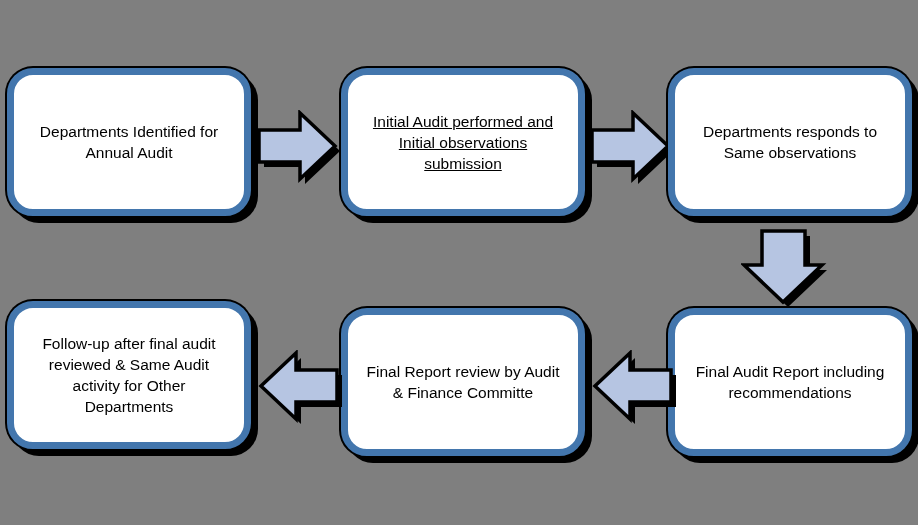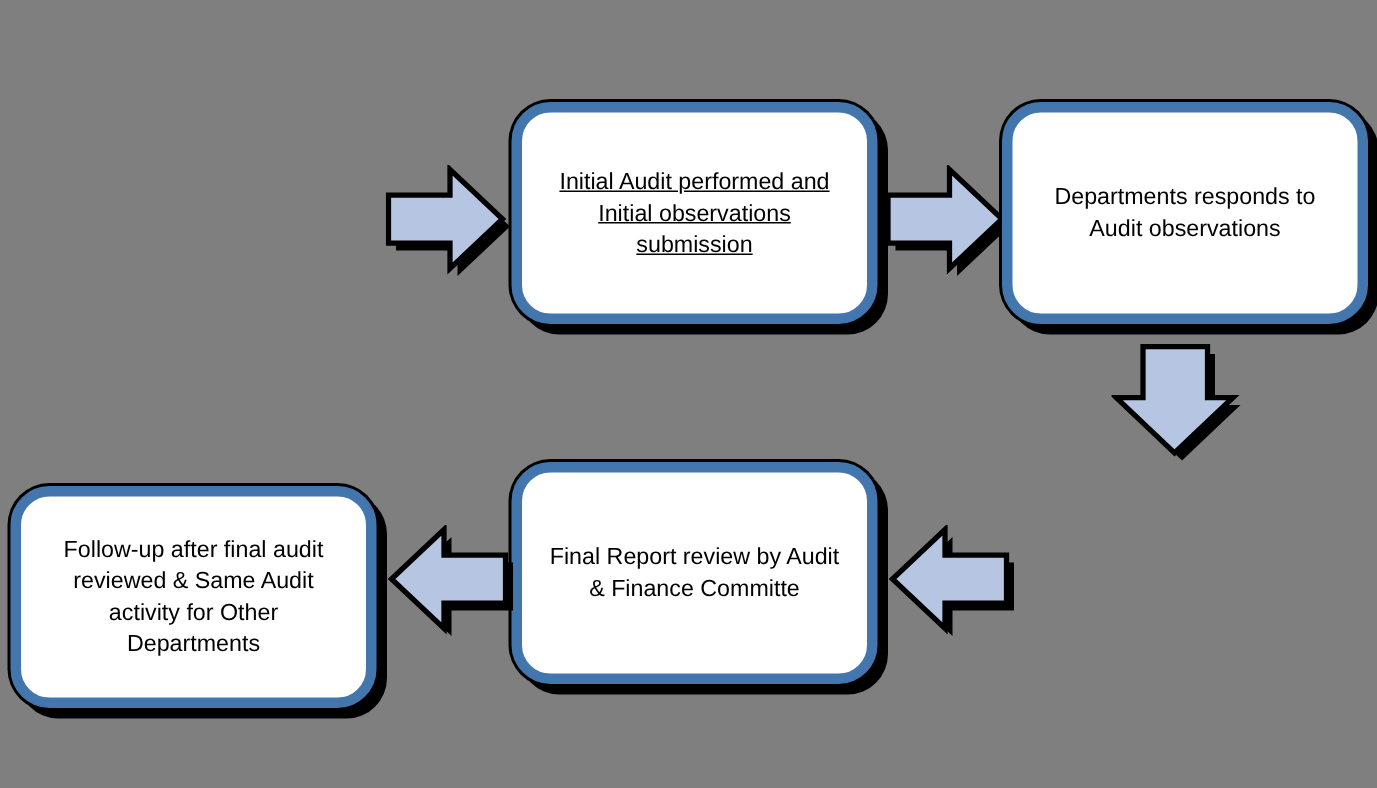--- a/index.html
+++ b/index.html
@@ -37,64 +37,70 @@
   .flow-box .label{
     color:var(--text);
     font-size:15.5px;
     line-height:21px;
   }
   .box-1{left:7px;top:68px;}
   .box-2{left:341px;top:68px;text-decoration:underline;}
   .box-3{left:668px;top:68px;}
   .box-4{left:668px;top:308px;}
   .box-5{left:341px;top:308px;align-items:center;}
-  .box-6{left:7px;top:324px;}
+  .box-6{left:7px;top:301px;}
   .arrow{position:absolute;}
   .arrow svg{display:block;}
   .arrow-1{left:257px;top:110px;}
   .arrow-2{left:590px;top:110px;}
   .arrow-3{left:741px;top:229px;}
   .arrow-4{left:591px;top:350px;}
   .arrow-5{left:257px;top:350px;}
 </style>
 </head>
 <body>
 
 <div class="canvas">
 
+  <div class="flow-box box-1">
+    <span class="label">Departments Identified for Annual Audit</span>
+  </div>
 
   <div class="arrow arrow-1">
     <svg width="90" height="82" viewBox="0 0 90 82">
       <polygon points="2,20 43,20 43,3 78,36 43,69 43,52 2,52" transform="translate(5,5)" fill="#000000"></polygon>
       <polygon points="2,20 43,20 43,3 78,36 43,69 43,52 2,52" stroke="#000000" stroke-width="3.5" stroke-linejoin="miter" fill="#b6c5e2"></polygon>
     </svg>
   </div>
 
   <div class="flow-box box-2">
     <span class="label">Initial Audit performed and Initial observations submission</span>
   </div>
 
   <div class="arrow arrow-2">
     <svg width="90" height="82" viewBox="0 0 90 82">
       <polygon points="2,20 43,20 43,3 78,36 43,69 43,52 2,52" transform="translate(5,5)" fill="#000000"></polygon>
       <polygon points="2,20 43,20 43,3 78,36 43,69 43,52 2,52" stroke="#000000" stroke-width="3.5" stroke-linejoin="miter" fill="#b6c5e2"></polygon>
     </svg>
   </div>
 
   <div class="flow-box box-3">
-    <span class="label">Departments responds to Audit observations</span>
+    <span class="label">Departments responds to Same observations</span>
   </div>
 
   <div class="arrow arrow-3">
     <svg width="94" height="82" viewBox="0 0 94 82">
       <polygon points="21,2 64,2 64,36 81,36 42,73 3,36 21,36" transform="translate(5,5)" fill="#000000"></polygon>
       <polygon points="21,2 64,2 64,36 81,36 42,73 3,36 21,36" stroke="#000000" stroke-width="3.5" stroke-linejoin="miter" fill="#b6c5e2"></polygon>
     </svg>
   </div>
 
+  <div class="flow-box box-4">
+    <span class="label">Final Audit Report including recommendations</span>
+  </div>
 
   <div class="arrow arrow-4">
     <svg width="90" height="82" viewBox="0 0 90 82">
       <polygon points="80,20 39,20 39,3 4,36 39,69 39,52 80,52" transform="translate(5,5)" fill="#000000"></polygon>
       <polygon points="80,20 39,20 39,3 4,36 39,69 39,52 80,52" stroke="#000000" stroke-width="3.5" stroke-linejoin="miter" fill="#b6c5e2"></polygon>
     </svg>
   </div>
 
   <div class="flow-box box-5">
     <span class="label">Final Report review by Audit &amp; Finance Committe</span>

